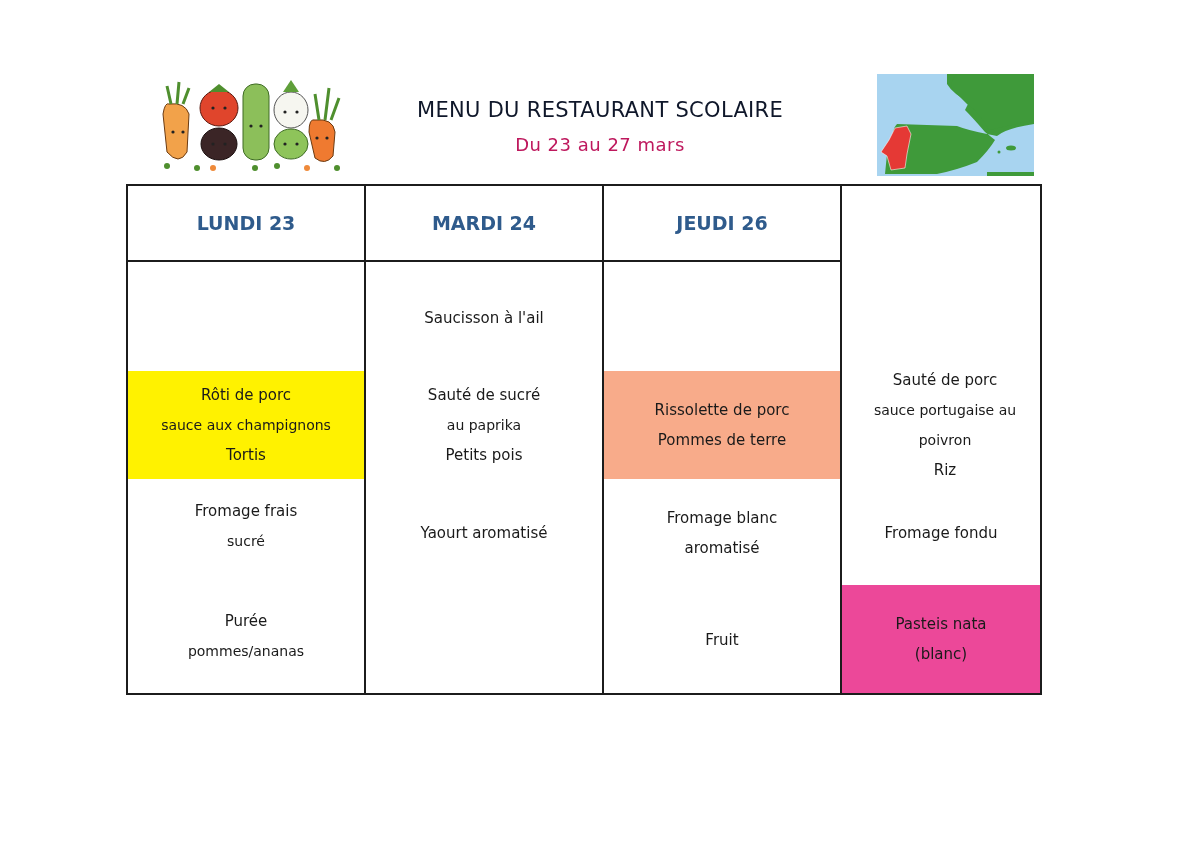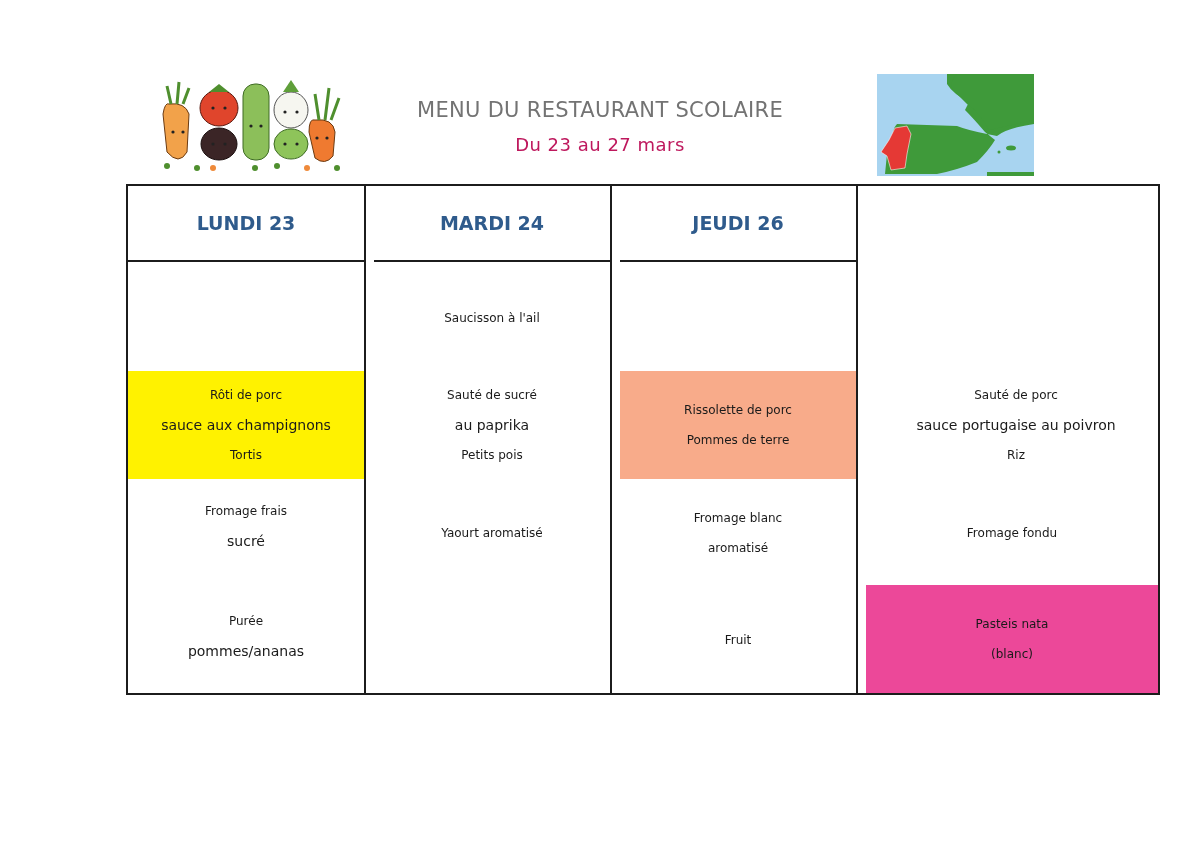--- a/index.html
+++ b/index.html
@@ -3,35 +3,35 @@
 <meta charset="utf-8">
 <style>
   * { margin: 0; padding: 0; box-sizing: border-box; }
   html, body { width: 1200px; height: 848px; background: #ffffff; overflow: hidden; }
   body { position: relative; font-family: "DejaVu Sans", sans-serif; color: #1a1a1a; }
 
   .veg-image { position: absolute; left: 157px; top: 74px; width: 195px; height: 102px; }
   .map-image { position: absolute; left: 877px; top: 74px; width: 157px; height: 102px; }
 
   .title { position: absolute; left: 380px; top: 98px; width: 440px; text-align: center;
-           font-size: 21px; color: #737373; letter-spacing: 0.3px; }
+           font-size: 21px; color: #0f172a; letter-spacing: 0.3px; }
   .subtitle { position: absolute; left: 380px; top: 134px; width: 440px; text-align: center;
               font-size: 18px; color: #be185d; letter-spacing: 0.5px; }
 
-  .menu-table { position: absolute; left: 126px; top: 184px; width: 1034px; height: 511px;
-                border: 2.5px solid #1c1c1c; display: flex; gap: 8px; }
+  .menu-table { position: absolute; left: 126px; top: 184px; width: 916px; height: 511px;
+                border: 2.5px solid #1c1c1c; display: flex; }
   .day-col { position: relative; width: 238px; height: 100%; border-right: 2px solid #1c1c1c; }
   .day-col:last-child { border-right: none; width: auto; flex: 1; }
   .day-header { position: absolute; left: 0; top: 0; right: 0; height: 76px;
                 border-bottom: 2.5px solid #1c1c1c; display: flex; flex-direction: column;
                 align-items: center; justify-content: center; color: #2f5b8c;
                 font-weight: bold; font-size: 19px; line-height: 35px; }
   .cell { position: absolute; left: 0; right: 0; display: flex; flex-direction: column;
           align-items: center; justify-content: center; text-align: center; }
-  .big { font-size: 12px; line-height: 30px; }
+  .big { font-size: 15px; line-height: 30px; }
   .small { font-size: 14px; line-height: 30px; }
   .hl-yellow { background: #fff200; }
   .hl-salmon { background: #f8ab8a; }
   .hl-green { background: #ec4899; }
 </style>
 </head>
 <body>
 
 <div class="veg-image">
   <svg width="195" height="102" viewBox="0 0 195 102">

